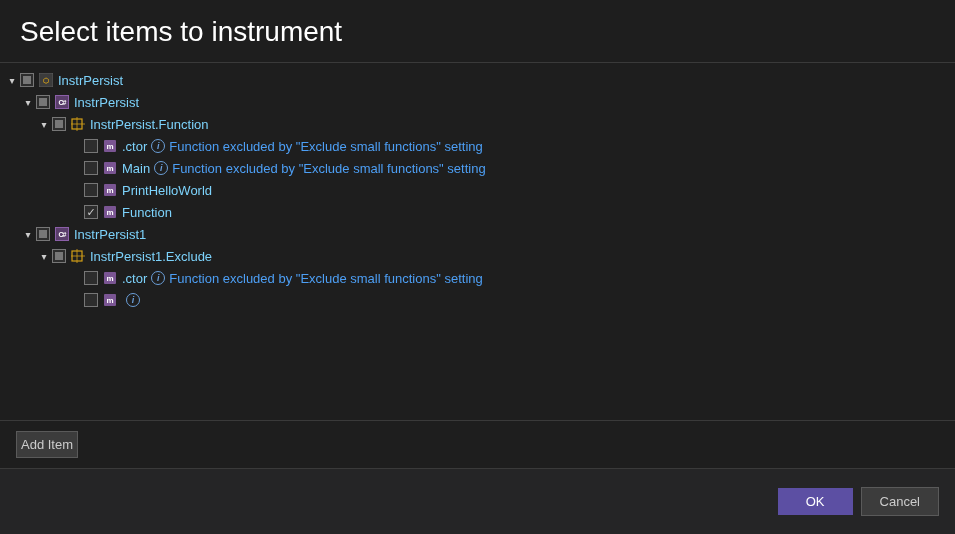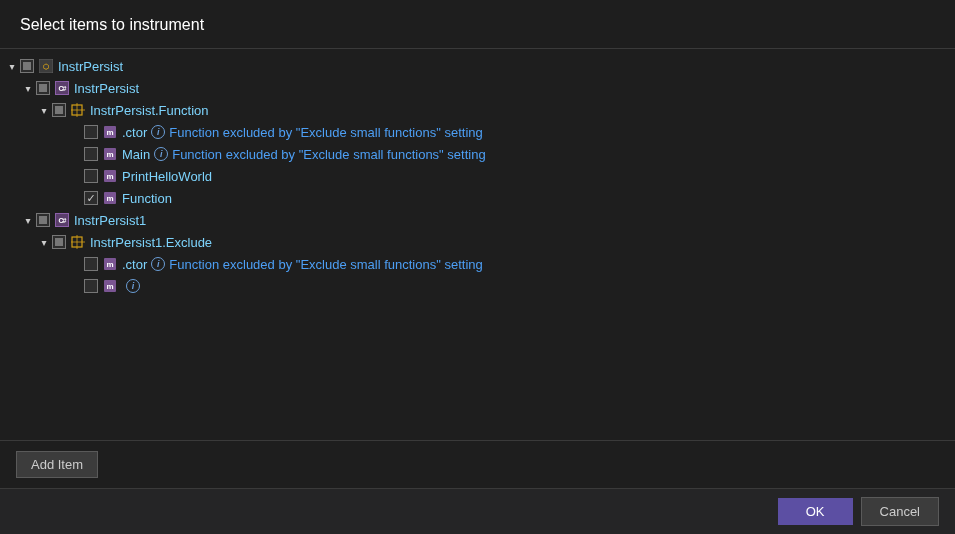--- a/index.html
+++ b/index.html
@@ -17,21 +17,21 @@
     }
 
     .dialog {
       display: flex;
       flex-direction: column;
       height: 100%;
       padding: 16px 0 0 0;
     }
 
     .dialog-title {
-      font-size: 16px;
+      font-size: 28px;
       font-weight: 300;
       color: #ffffff;
       padding: 0 20px 14px 20px;
     }
 
     .tree-area {
       flex: 1;
       overflow: hidden;
       display: flex;
       position: relative;
@@ -175,31 +175,31 @@
     .bottom-area {
       padding: 10px 16px;
       background: #1e1e1e;
       border-top: 1px solid #3a3a3a;
     }
 
     .add-item-btn {
       background: #3c3c3c;
       color: #cccccc;
       border: 1px solid #5a5a5a;
-      padding: 5px 14px;
+      padding: 5px 4px;
       cursor: pointer;
       font-size: 13px;
       font-family: inherit;
     }
 
     .dialog-footer {
       display: flex;
       justify-content: flex-end;
       align-items: center;
-      padding: 8px 16px;
+      padding: 18px 16px;
       background: #252526;
       border-top: 1px solid #3a3a3a;
       gap: 8px;
     }
 
     .btn-ok {
       background: #5c4fa3;
       color: #ffffff;
       border: none;
       padding: 6px 28px;

